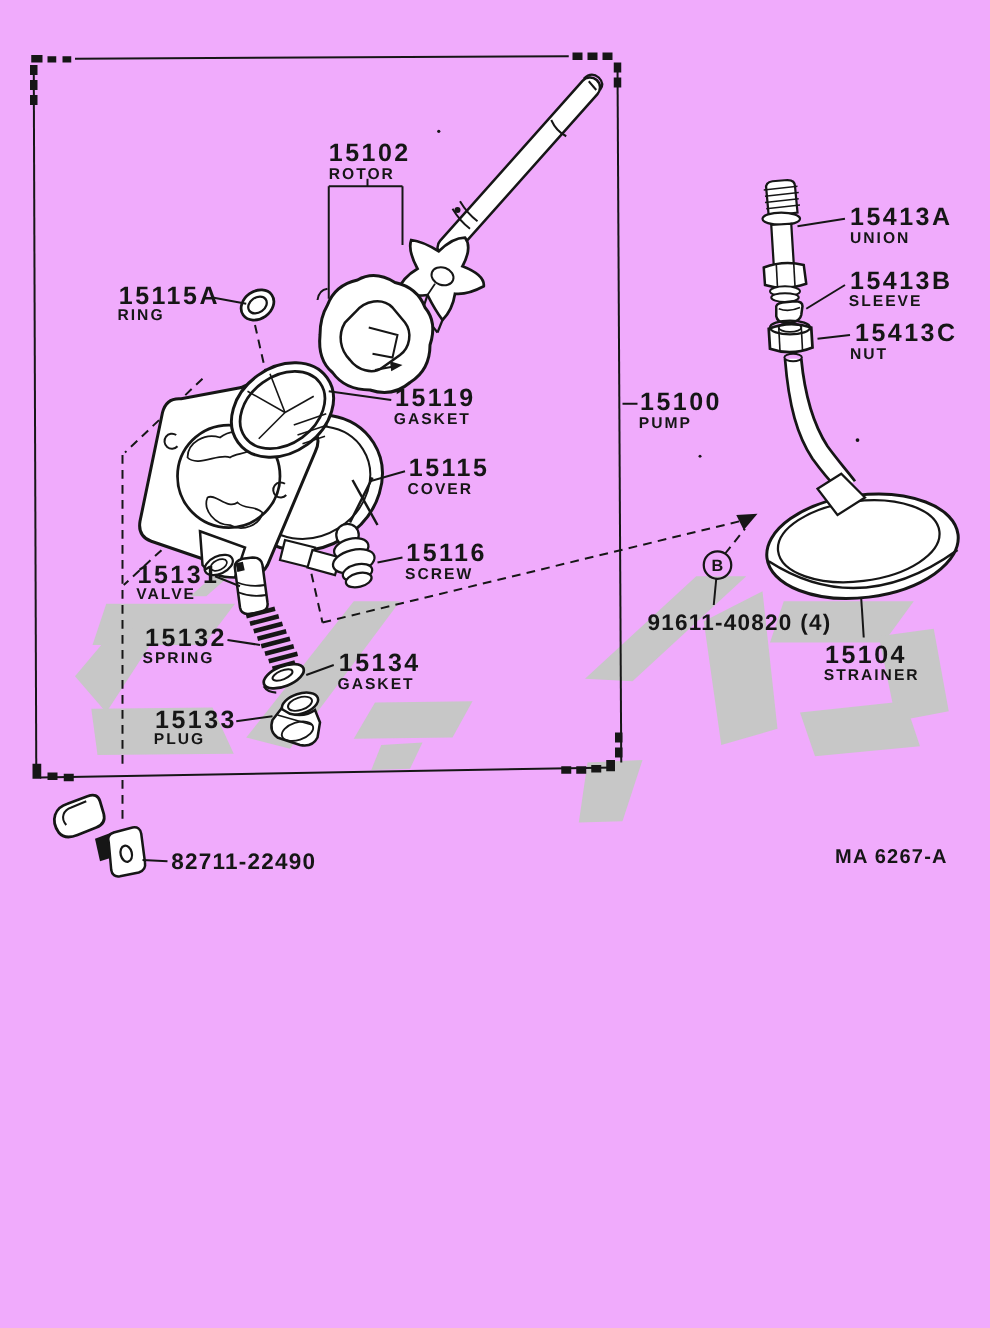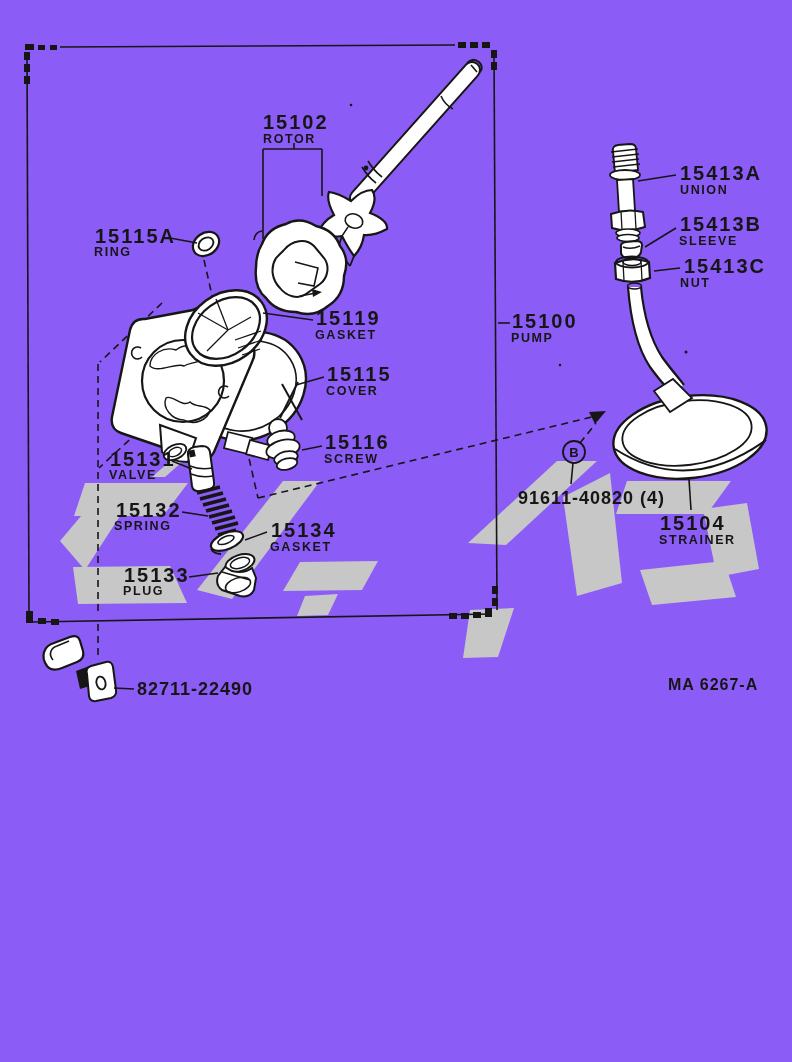--- a/index.html
+++ b/index.html
@@ -1,16 +1,16 @@
 <!DOCTYPE html>
 <html><head>
 <meta charset="utf-8">
 <style>
   html,body{margin:0;padding:0;background:#ffffff;}
-  .page{position:relative;width:792px;height:1062px;background:#8b5cf6;overflow:hidden;
+  .page{position:relative;width:792px;height:1062px;background:#f0abfc;overflow:hidden;
         font-family:"Liberation Sans", sans-serif;}
   svg{position:absolute;left:0;top:0;}
   svg text{fill:#161616;font-family:"Liberation Sans","DejaVu Sans",sans-serif;font-weight:700;}
   .pnum{font-size:20px;letter-spacing:2px;}
   .pcap{font-size:12.5px;letter-spacing:1.6px;}
   .pcode{font-size:18px;letter-spacing:1px;}
   .figcode{font-size:16px;letter-spacing:1px;}
   .bsym{font-size:13px;letter-spacing:0;}
   .ink{stroke:#161616;fill:none;}
   .inkf{stroke:#161616;fill:#ffffff;}

